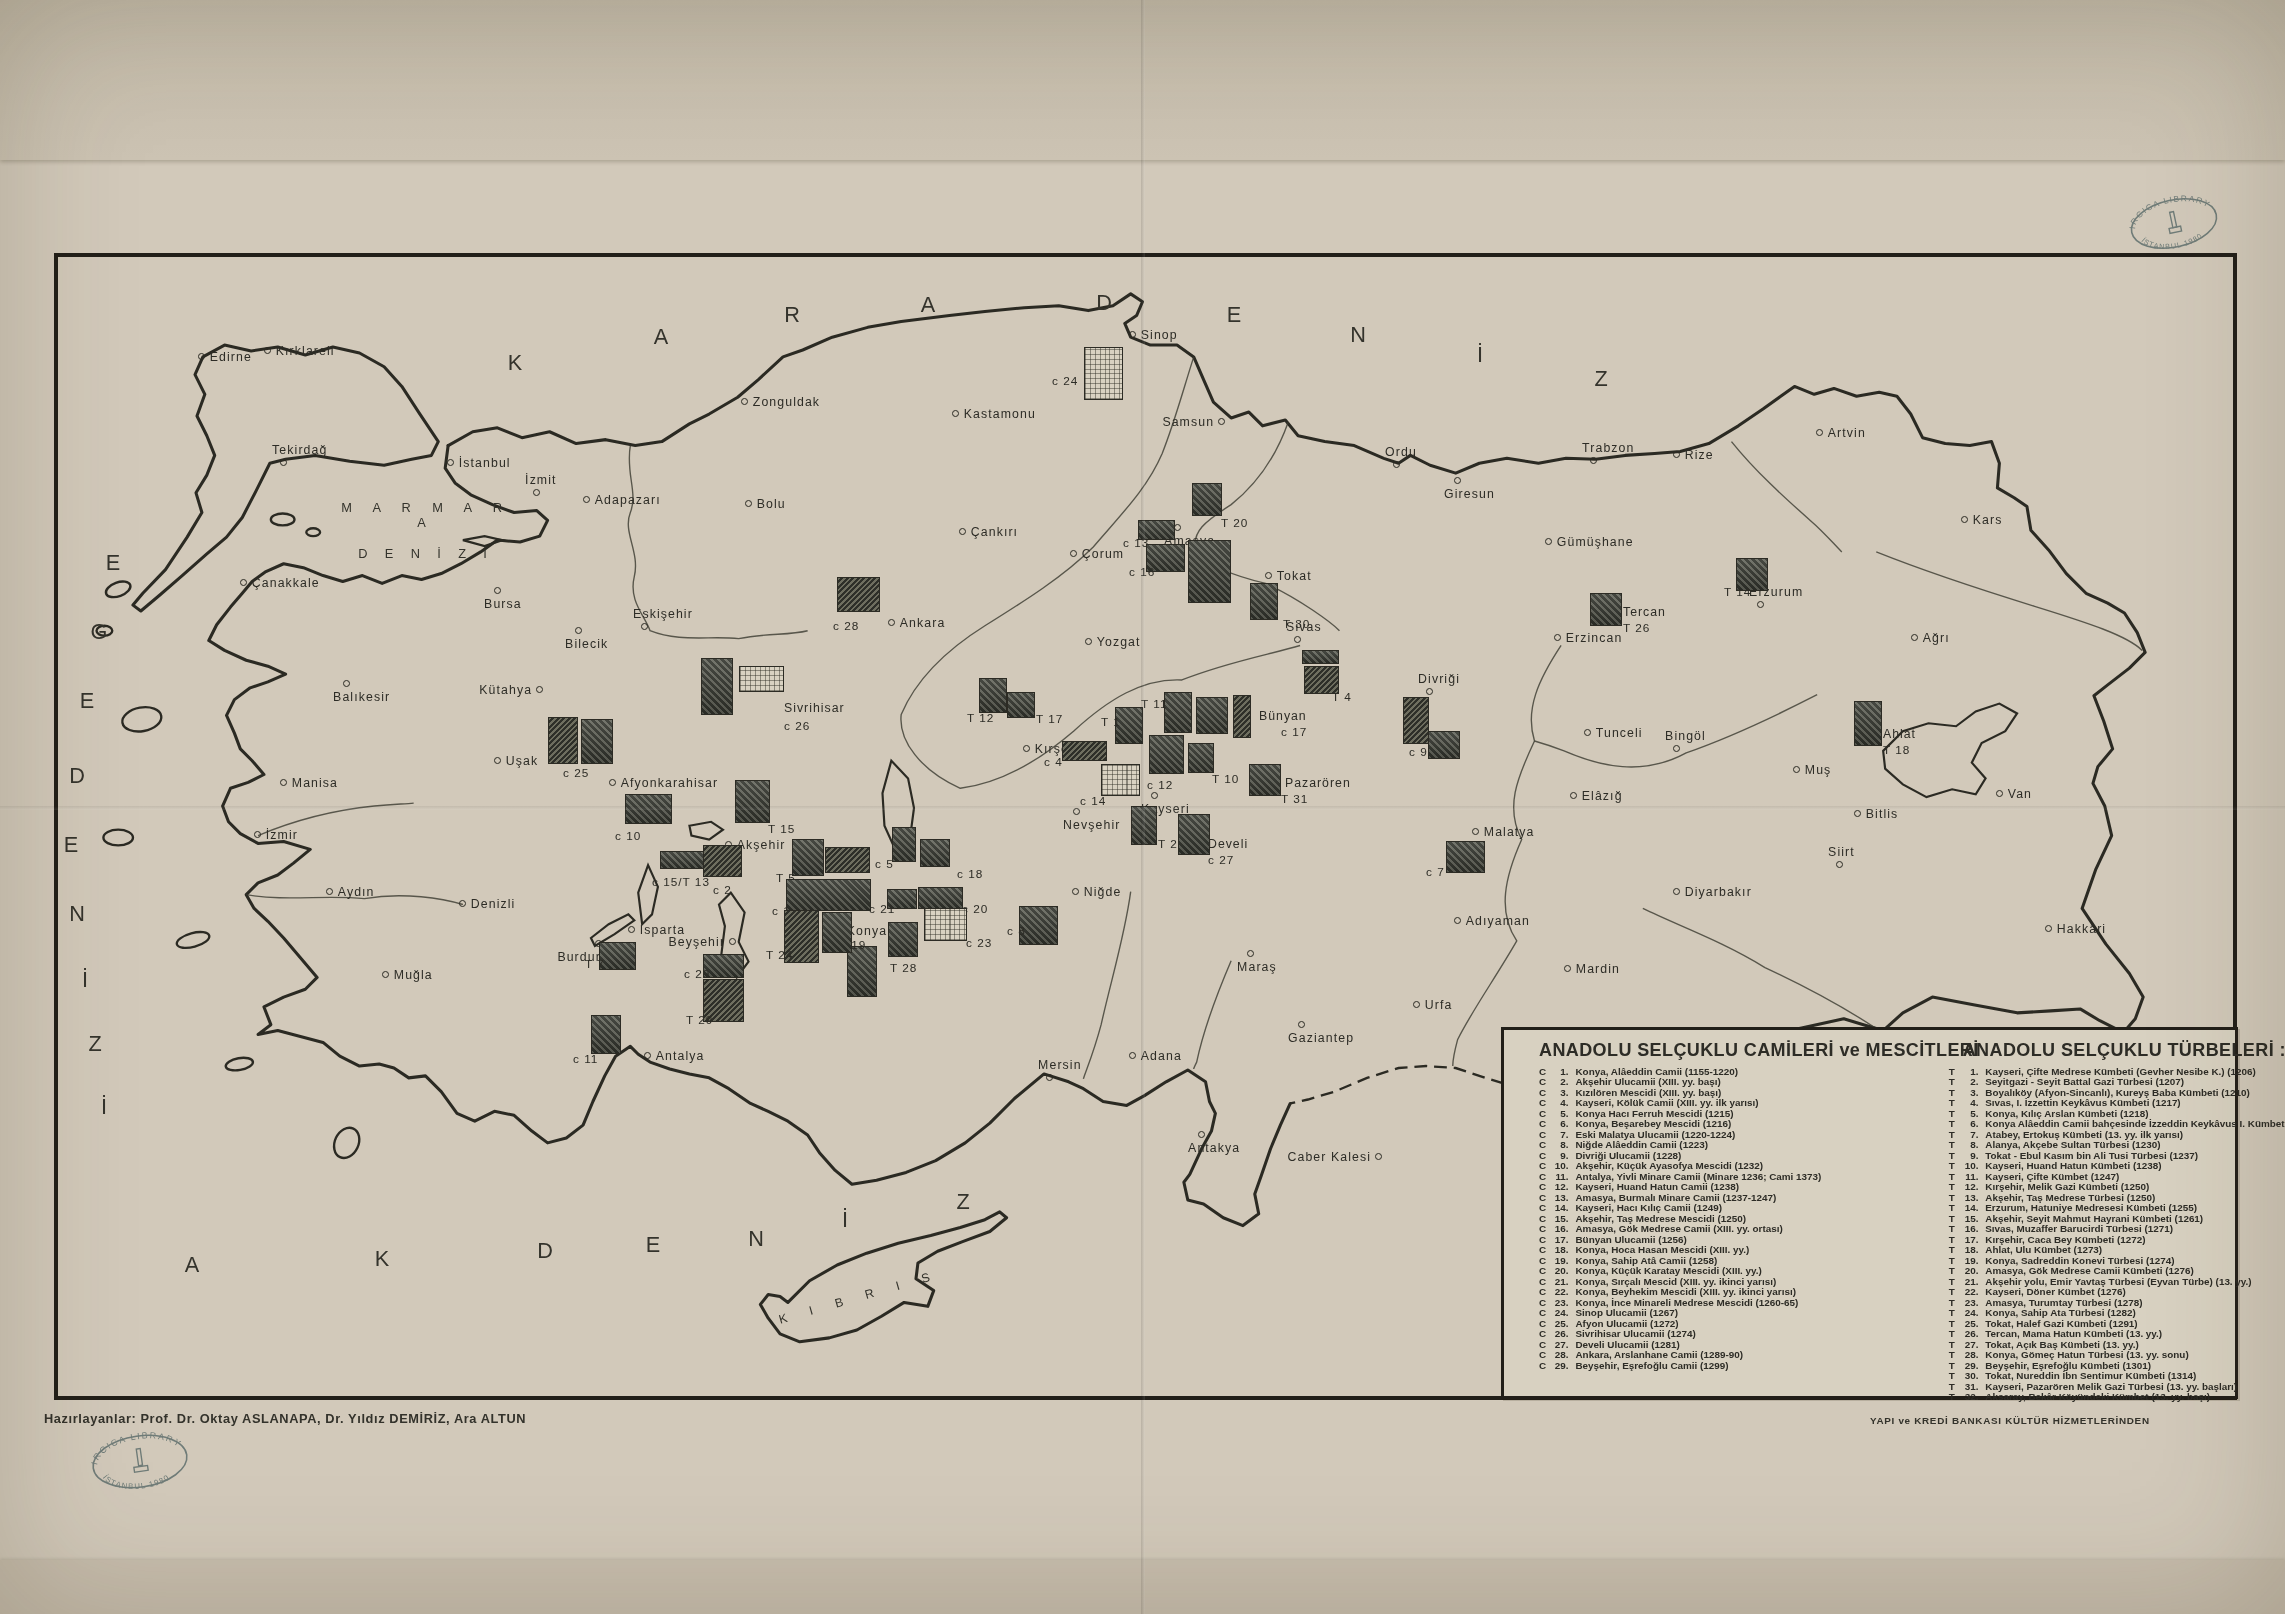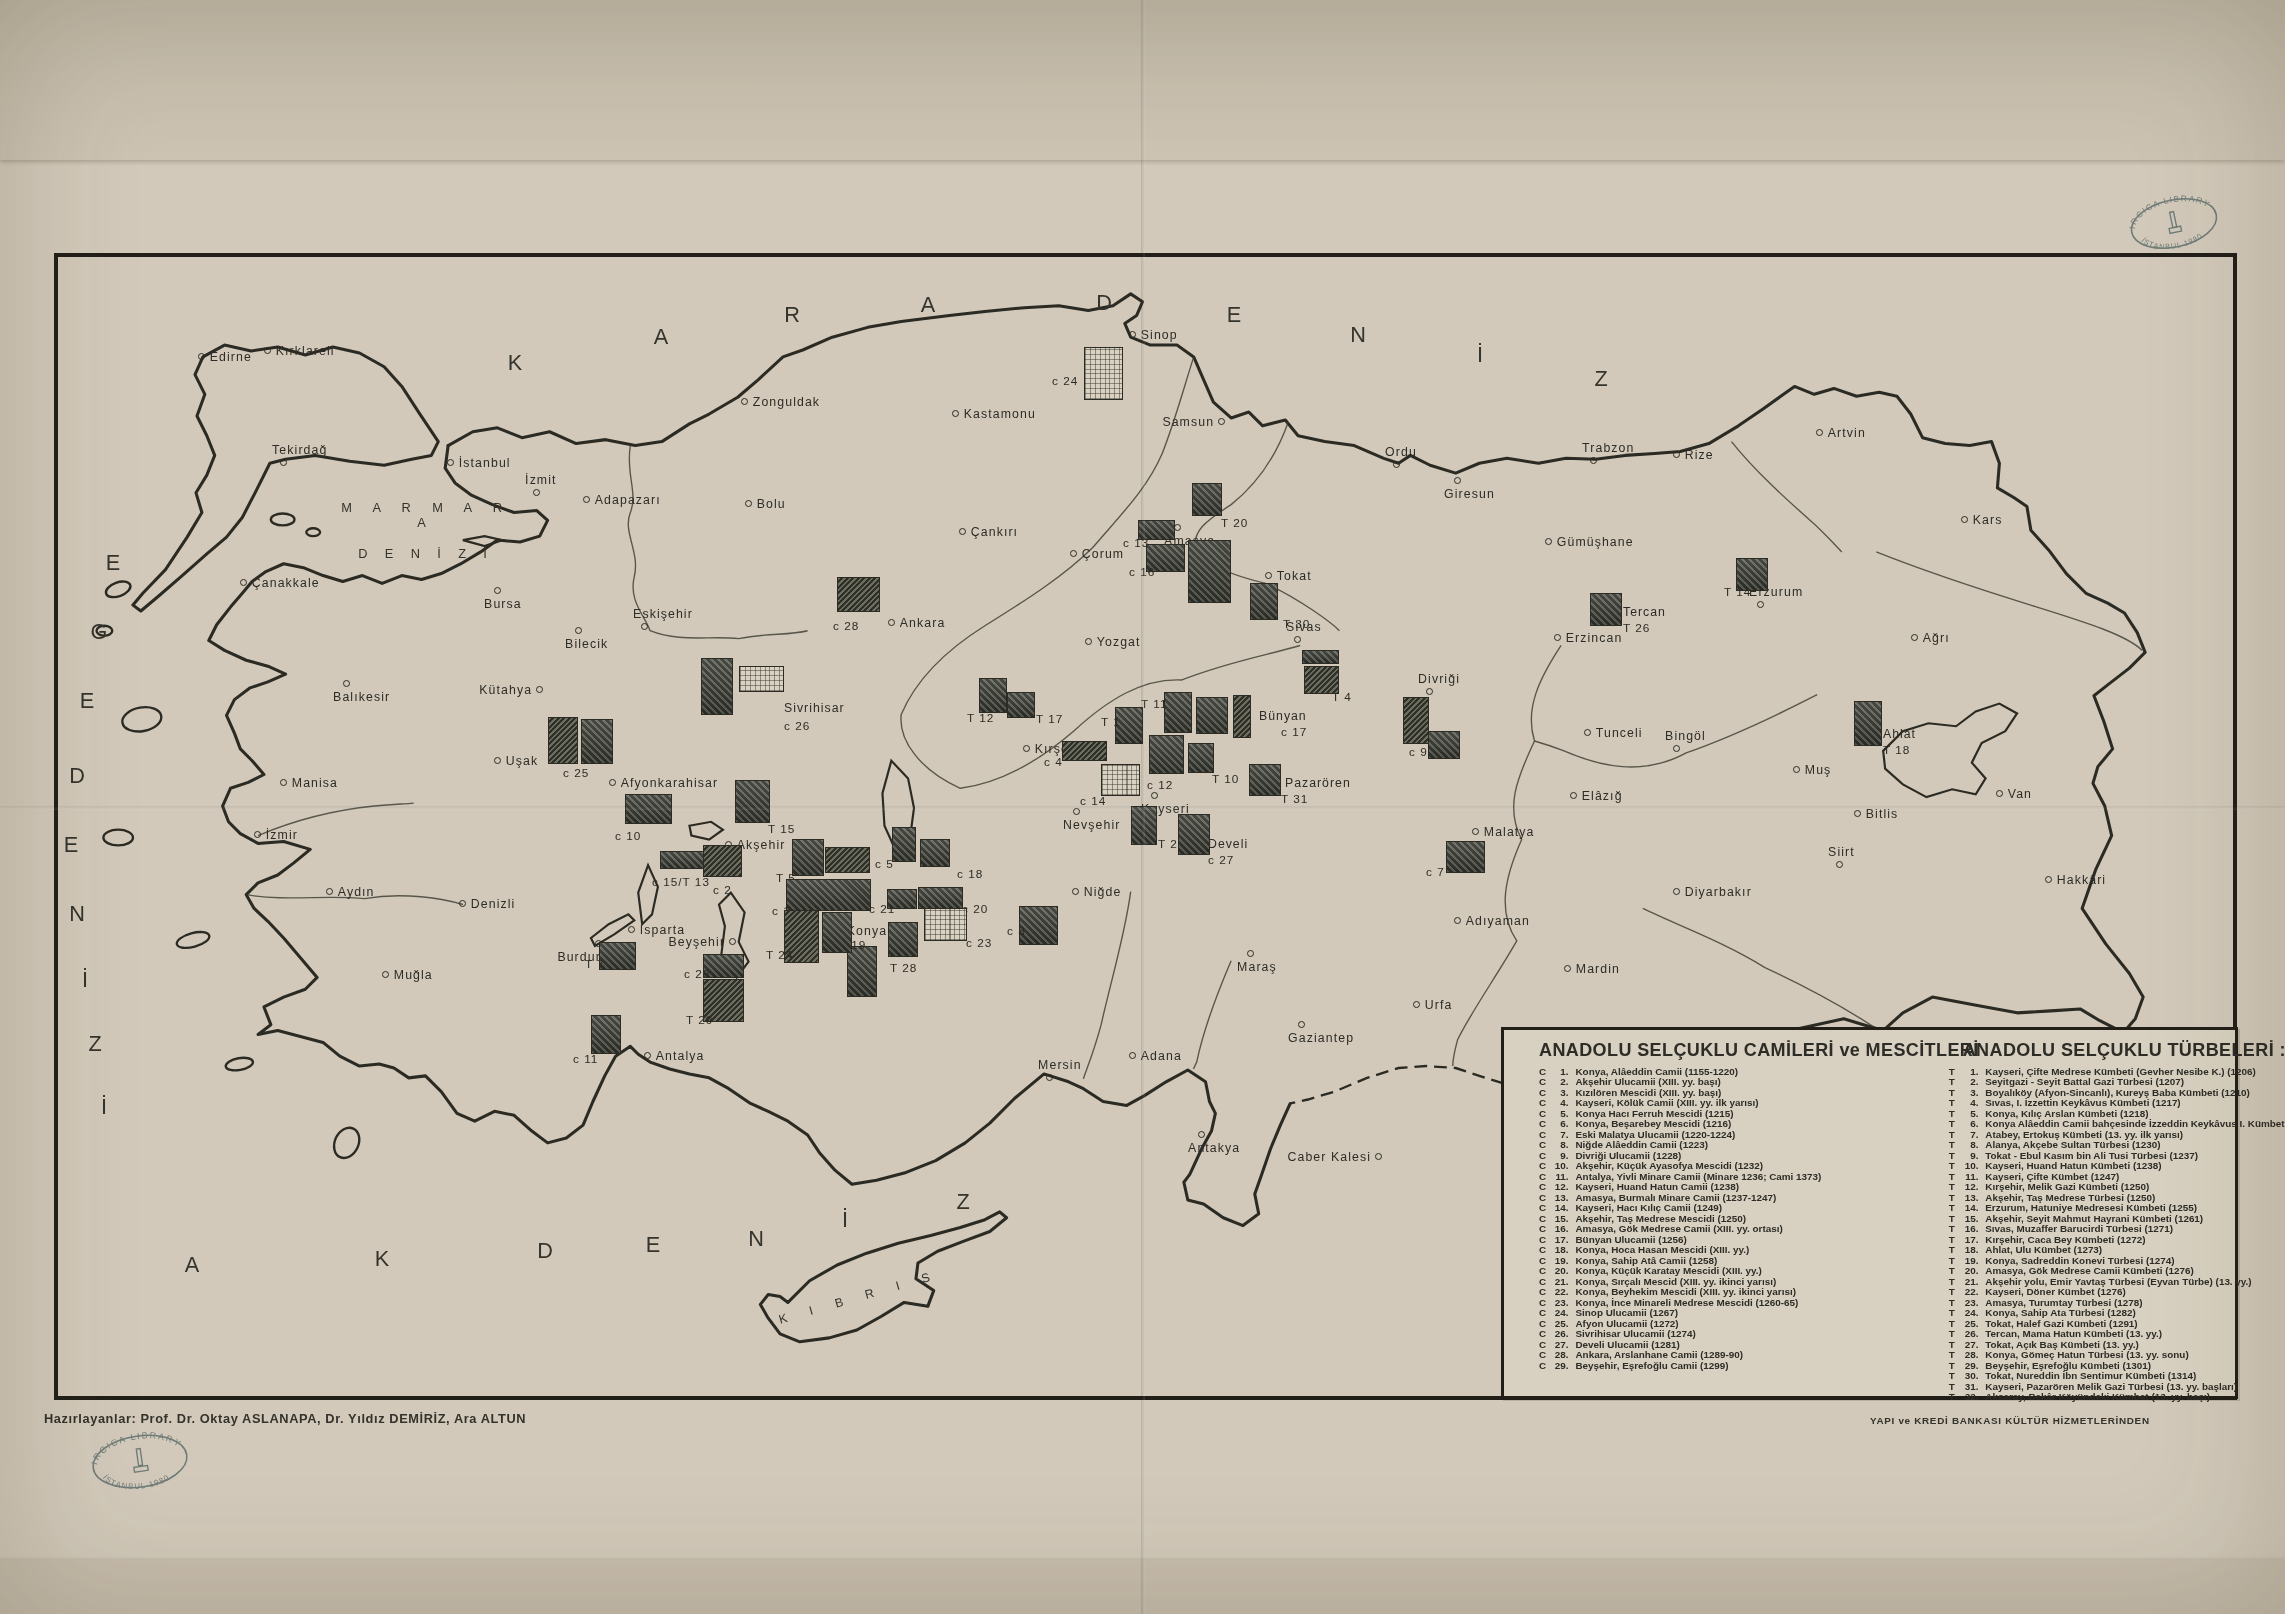--- a/index.html
+++ b/index.html
@@ -280,21 +280,21 @@
         <span class="lbl">Bitlis</span>
       </div>
       <div class="city s-r" style="left: 1996px; top: 790px;">
         <span class="dot"></span>
         <span class="lbl">Van</span>
       </div>
       <div class="city s-a" style="left: 1836px; top: 861px;">
         <span class="dot"></span>
         <span class="lbl">Siirt</span>
       </div>
-      <div class="city s-r" style="left: 2045px; top: 876px;">
+      <div class="city s-r" style="left: 2045px; top: 925px;">
         <span class="dot"></span>
         <span class="lbl">Hakkâri</span>
       </div>
       <div class="city s-r" style="left: 1673px; top: 888px;">
         <span class="dot"></span>
         <span class="lbl">Diyarbakır</span>
       </div>
       <div class="city s-r" style="left: 1570px; top: 792px;">
         <span class="dot"></span>
         <span class="lbl">Elâzığ</span>

